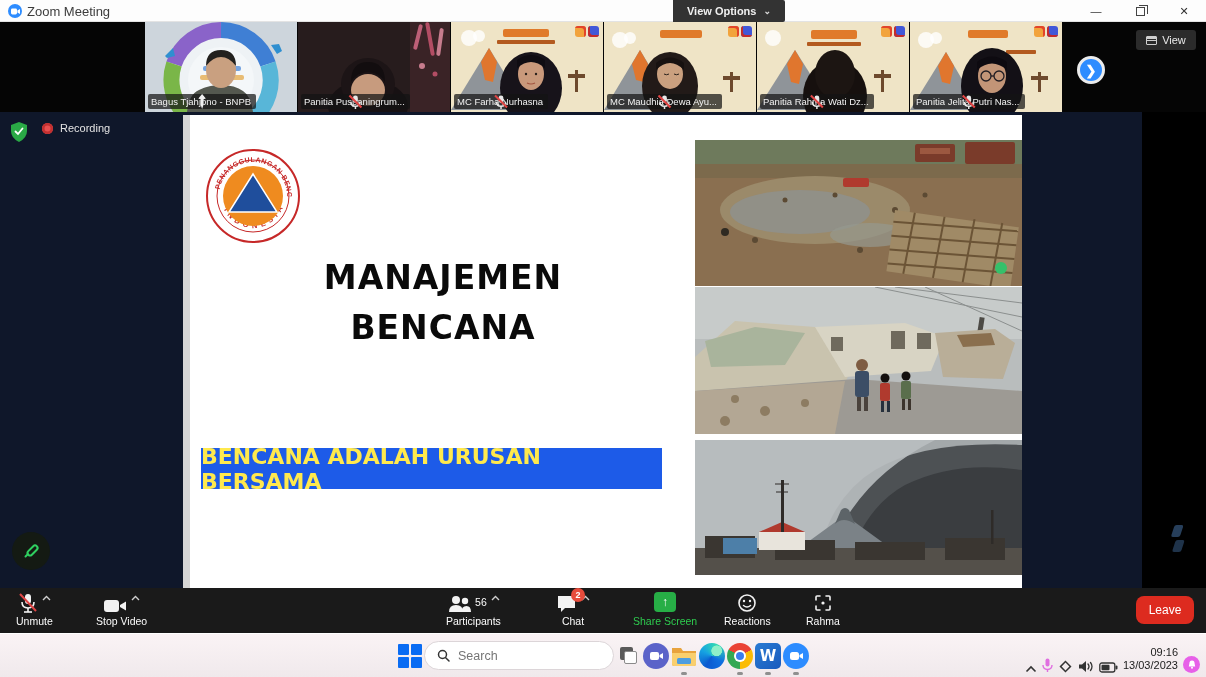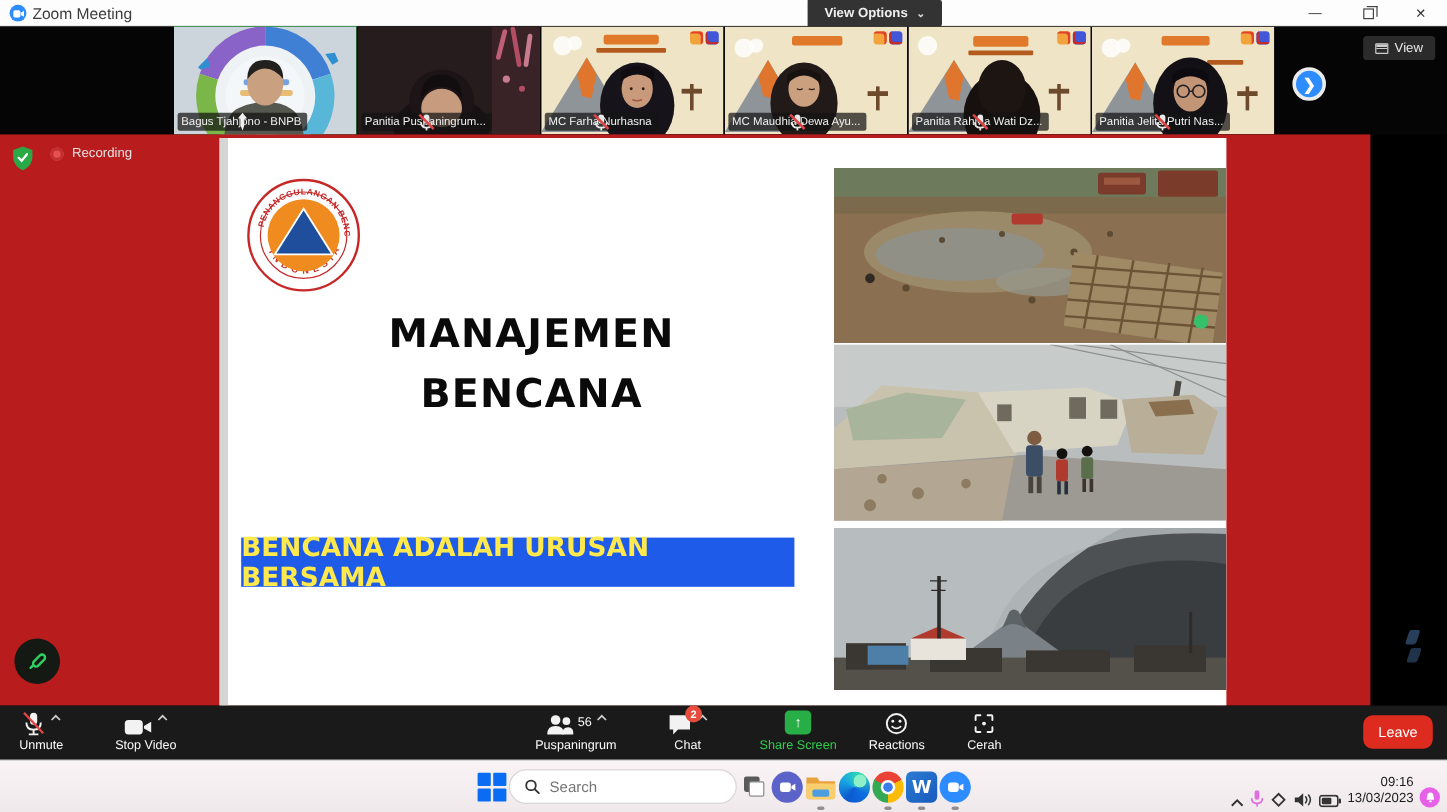--- a/index.html
+++ b/index.html
@@ -42,21 +42,21 @@
     background:#2d8cff; border:3px solid #ececec; color:#fff; display:flex; align-items:center;
     justify-content:center; font-size:13px; font-weight:bold; cursor:pointer; }
   .view-btn { position:absolute; left:1136px; top:8px; width:60px; height:20px; background:#2b2b2b;
     border-radius:3px; color:#e8e8e8; font-size:11px; display:flex; align-items:center; justify-content:center;
     gap:5px; cursor:pointer; }
   .grid-ico { width:11px; height:9px; border:1px solid #cfcfcf; border-radius:1px;
     background:linear-gradient(#cfcfcf 0 2px, transparent 2px 3px, #cfcfcf 3px 4px, transparent 4px);
     background-size:100% 100%; }
 
   
-  #stage { position:absolute; left:0; top:112px; width:1142px; height:476px; background:#b91c1c; }
+  #stage { position:absolute; left:0; top:112px; width:1142px; height:476px; background:#0f172a; }
   .shield { position:absolute; left:10px; top:10px; }
   .recording { position:absolute; left:42px; top:10px; display:flex; align-items:center; gap:7px; }
   .rec-dot { width:11px; height:11px; border-radius:50%; background:#e85050; box-shadow:inset 0 0 0 2.5px #c23030; }
   .rec-label { color:#e3e3e3; font-size:11px; }
   .annotate { position:absolute; left:12px; top:420px; width:38px; height:38px; border-radius:50%;
     background:#141a13; display:flex; align-items:center; justify-content:center; cursor:pointer; }
   .watermark { position:absolute; left:1165px; top:412px; width:26px; height:30px; opacity:.85; }
 
   
   #slide { position:absolute; left:183px; top:3px; width:839px; height:473px; background:#ffffff; }
@@ -562,21 +562,21 @@
           <circle cx="9" cy="6" r="4" fill="#f2f2f2"></circle>
           <path d="M2 18 q0 -7 7 -7 q7 0 7 7z" fill="#f2f2f2"></path>
           <circle cx="18" cy="7" r="3.2" fill="#f2f2f2"></circle>
           <path d="M14.5 18 q0 -6 5 -6 q4.5 0 4.5 6z" fill="#f2f2f2"></path>
         </svg>
         <span class="count">56</span>
         <svg class="caret-up" width="9" height="6" viewBox="0 0 9 6">
             <polyline points="1,5 4.5,1.5 8,5" fill="none" stroke="#cfcfcf" stroke-width="1.4"></polyline>
           </svg>
       </div>
-      <span class="lbl">Puspaningrum</span>
+      <span class="lbl">Participants</span>
     </div>
 
     <div class="tbtn" style="left:556px;">
       <div class="ic-row">
         <span class="chat-wrap">
           <svg width="21" height="20" viewBox="0 0 21 20" style="margin-top:2px">
             <path d="M2 2 h17 v12 h-10 l-4 4 v-4 h-3z" fill="#f2f2f2"></path>
           </svg>
           <span class="chat-badge">2</span>
         </span>
@@ -608,21 +608,21 @@
       <span class="lbl">Reactions</span>
     </div>
 
     <div class="tbtn" style="left:806px;">
       <div class="ic-row">
         <svg width="20" height="20" viewBox="0 0 20 20" style="margin-top:1px">
           <path d="M3 7 V4 a1 1 0 0 1 1-1 h3 M13 3 h3 a1 1 0 0 1 1 1 v3 M17 13 v3 a1 1 0 0 1 -1 1 h-3 M7 17 H4 a1 1 0 0 1 -1-1 v-3" fill="none" stroke="#f2f2f2" stroke-width="1.6" stroke-linecap="round"></path>
           <circle cx="10" cy="10" r="1.6" fill="#f2f2f2"></circle>
         </svg>
       </div>
-      <span class="lbl">Cerah</span>
+      <span class="lbl">Rahma</span>
     </div>
 
     <div class="leave-btn">Leave</div>
   </div>
 
   <div id="taskbar">
 
     <div class="weather">
       <span class="weather-ico">
         <span class="weather-sun"></span>

